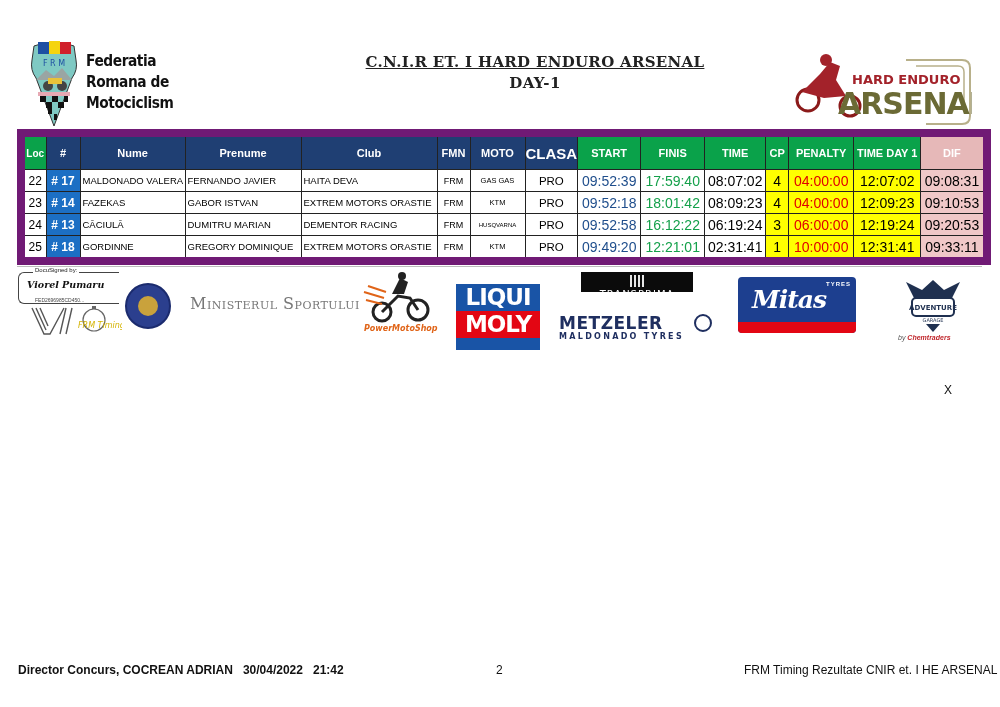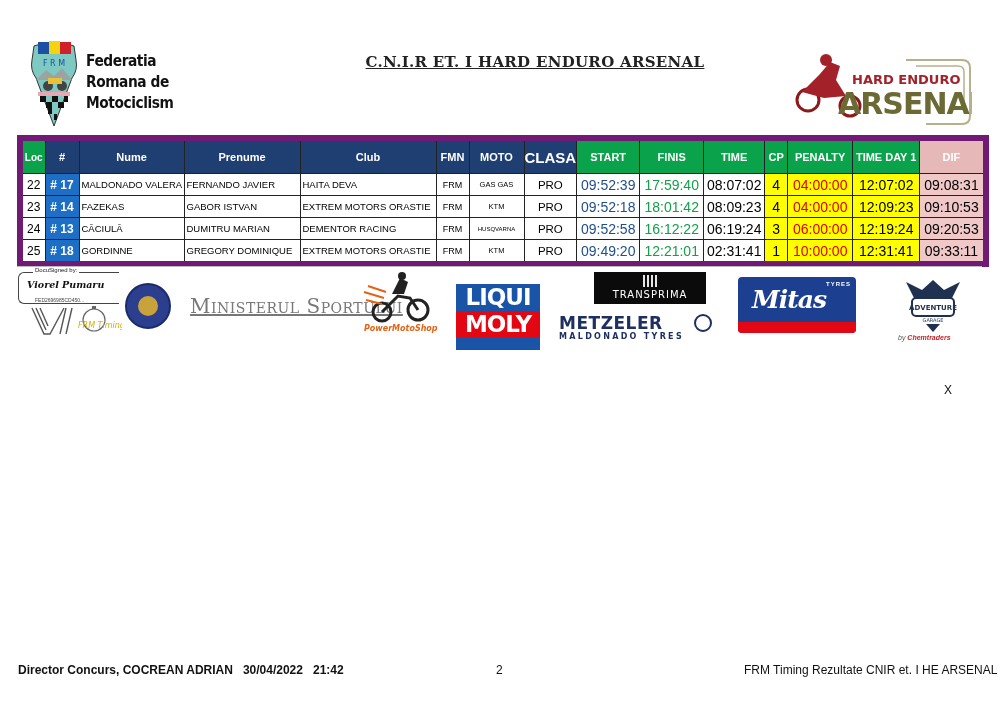--- a/index.html
+++ b/index.html
@@ -10,21 +10,21 @@
   .frm-shield { position:absolute; left:0; top:0; width:52px; height:88px; }
   .frm-text { position:absolute; left:58px; top:10px; font-family:"DejaVu Sans", sans-serif; font-weight:bold; font-size:16px; line-height:21px; color:#111; letter-spacing:-0.5px; transform:scaleX(0.86); transform-origin:left top; }
 
   .title-block { position:absolute; left:340px; top:52px; width:390px; text-align:center; font-family:"DejaVu Serif", serif; font-weight:bold; color:#222; }
   .title-line { font-size:15px; line-height:21px; letter-spacing:0.3px; }
   .title-line.u { text-decoration:underline; }
 
   .arsenal-logo { position:absolute; left:786px; top:52px; width:186px; height:76px; }
 
   
-  .results { position:absolute; left:17px; top:135px; border-collapse:collapse; table-layout:fixed; border:6px solid #701a75; }
+  .results { position:absolute; left:17px; top:129px; border-collapse:collapse; table-layout:fixed; border:8px solid #701a75; }
   .results th, .results td { border:1px solid #222; padding:0; text-align:center; overflow:hidden; white-space:nowrap; }
   .results th { height:32px; font-family:"Liberation Sans", sans-serif; font-weight:bold; font-size:11px; color:#fff; }
   .results td { height:21px; font-size:14px; }
   .h-green { background:#0aa24a; }
   .h-navy { background:#1f3f73; }
   .h-pink { background:#e6b8b8; color:#fff; }
   .h-clasa { font-size:15px !important; }
   .c-loc { font-weight:normal; font-size:12px !important; }
   .c-num { background:#1c6fc4; color:#fff; font-weight:bold; font-size:12px !important; }
   .c-left { text-align:left !important; padding-left:2px !important; font-size:9.5px !important; }
@@ -39,29 +39,29 @@
 
   
   .sponsor-line { position:absolute; left:17px; top:266px; width:965px; height:1px; background:#bbb; }
   .docusign { position:absolute; left:18px; top:272px; width:100px; height:30px; border:1px solid #444; border-right:none; border-radius:6px 0 0 6px; }
   .docusign .ds-label { position:absolute; left:14px; top:-6px; background:#fff; font-size:6px; padding:0 2px; color:#222; }
   .docusign .ds-sig { position:absolute; left:8px; top:6px; font-family:"DejaVu Serif", serif; font-style:italic; font-weight:bold; font-size:9.5px; color:#111; }
   .docusign .ds-id { position:absolute; left:14px; top:24px; background:#fff; font-size:5px; padding:0 2px; color:#444; }
   .vi-logo { position:absolute; left:30px; top:304px; width:92px; height:34px; }
   .gov-seal { position:absolute; left:125px; top:283px; width:46px; height:46px; border-radius:50%; background:#2b3f8e; border:2px solid #1b2b6e; box-sizing:border-box; }
   .gov-seal .inner { position:absolute; left:11px; top:11px; width:20px; height:20px; border-radius:50%; background:#c9a23c; }
-  .ministry { position:absolute; left:190px; top:294px; font-family:"DejaVu Serif", serif; font-size:20px; color:#777; letter-spacing:0.5px; font-variant:small-caps;text-decoration:underline; }
+  .ministry { position:absolute; left:190px; top:294px; font-family:"DejaVu Serif", serif; font-size:16px; color:#777; letter-spacing:0.5px; font-variant:small-caps; }
 
   .power-moto { position:absolute; left:362px; top:272px; width:74px; height:66px; }
   .power-moto .pm-text { position:absolute; left:2px; top:52px; font-family:"DejaVu Sans", sans-serif; font-weight:bold; font-size:8px; color:#e06418; font-style:italic; }
   .liqui { position:absolute; left:456px; top:284px; width:84px; height:66px; background:#1954a6; }
   .liqui .l1, .liqui .l2 { position:absolute; left:0; width:84px; height:27px; font-family:"DejaVu Sans", sans-serif; font-weight:bold; font-size:23px; line-height:27px; text-align:center; letter-spacing:-1px; }
   .liqui .l1 { top:0; background:#1954a6; color:#fff; }
   .liqui .l2 { top:27px; background:#e30613; color:#fff; }
-  .transprima { position:absolute; left:594px; top:272px; width:112px; height:32px; background:#0b0b0b; }
+  .transprima { position:absolute; left:581px; top:272px; width:112px; height:20px; background:#0b0b0b; }
   .transprima .tp-text { position:absolute; left:0; width:112px; top:17px; text-align:center; color:#fff; font-size:10px; letter-spacing:1px; font-family:"DejaVu Sans", sans-serif; }
   .transprima .tp-mark { position:absolute; left:49px; top:3px; width:14px; height:12px; background:repeating-linear-gradient(90deg,#fff 0 2px,transparent 2px 4px); opacity:0.9; }
   .metzeler { position:absolute; left:559px; top:313px; font-family:"DejaVu Sans", sans-serif; font-weight:bold; font-size:17px; color:#1f2f60; letter-spacing:0.5px; }
   .metzeler-sub { position:absolute; left:559px; top:332px; font-family:"DejaVu Sans", sans-serif; font-weight:bold; font-size:8px; color:#1f2f60; letter-spacing:2.3px; }
   .metzeler-elephant { position:absolute; left:694px; top:314px; width:18px; height:18px; border-radius:50%; border:2px solid #1f2f60; box-sizing:border-box; }
   .mitas { position:absolute; left:738px; top:277px; width:118px; height:56px; border-radius:4px; background:#1d3f8f; overflow:hidden; }
   .mitas .m-red { position:absolute; left:0; bottom:0; width:118px; height:11px; background:#e30613; }
   .mitas .m-text { position:absolute; left:14px; top:8px; font-family:"DejaVu Serif", serif; font-style:italic; font-weight:bold; font-size:25px; color:#fff; letter-spacing:-1px; }
   .mitas .m-tyres { position:absolute; left:88px; top:4px; font-size:6px; color:#fff; font-weight:bold; letter-spacing:1px; }
   .adventure { position:absolute; left:904px; top:276px; width:58px; height:60px; }
@@ -103,20 +103,21 @@
   </svg>
   <div class="frm-text">
     <div>Federatia</div>
     <div>Romana de</div>
     <div>Motociclism</div>
   </div>
 </div>
 
 <div class="title-block">
   <div class="title-line u">C.N.I.R ET. I HARD ENDURO ARSENAL</div>
+  <div class="title-line">DAY-1</div>
 </div>
 
 <svg class="arsenal-logo" viewBox="0 0 186 76">
   <path d="M120 8 L176 8 Q184 8 184 16 L184 64 Q184 72 176 72 L140 72" fill="none" stroke="#b8b08a" stroke-width="2"></path>
   <path d="M130 14 L172 14 Q178 14 178 20 L178 56" fill="none" stroke="#b8b08a" stroke-width="1.5"></path>
   <circle cx="22" cy="48" r="11" fill="none" stroke="#8b1a1a" stroke-width="3"></circle>
   <circle cx="64" cy="54" r="10" fill="none" stroke="#8b1a1a" stroke-width="3"></circle>
   <path d="M16 40 L34 22 L44 10 L54 14 L50 28 L60 44 L38 46 Z" fill="#a3222a"></path>
   <circle cx="40" cy="8" r="6" fill="#a3222a"></circle>
   <text x="66" y="32" font-size="13" font-weight="bold" fill="#a3222a" font-family="DejaVu Sans, sans-serif">HARD ENDURO</text>

